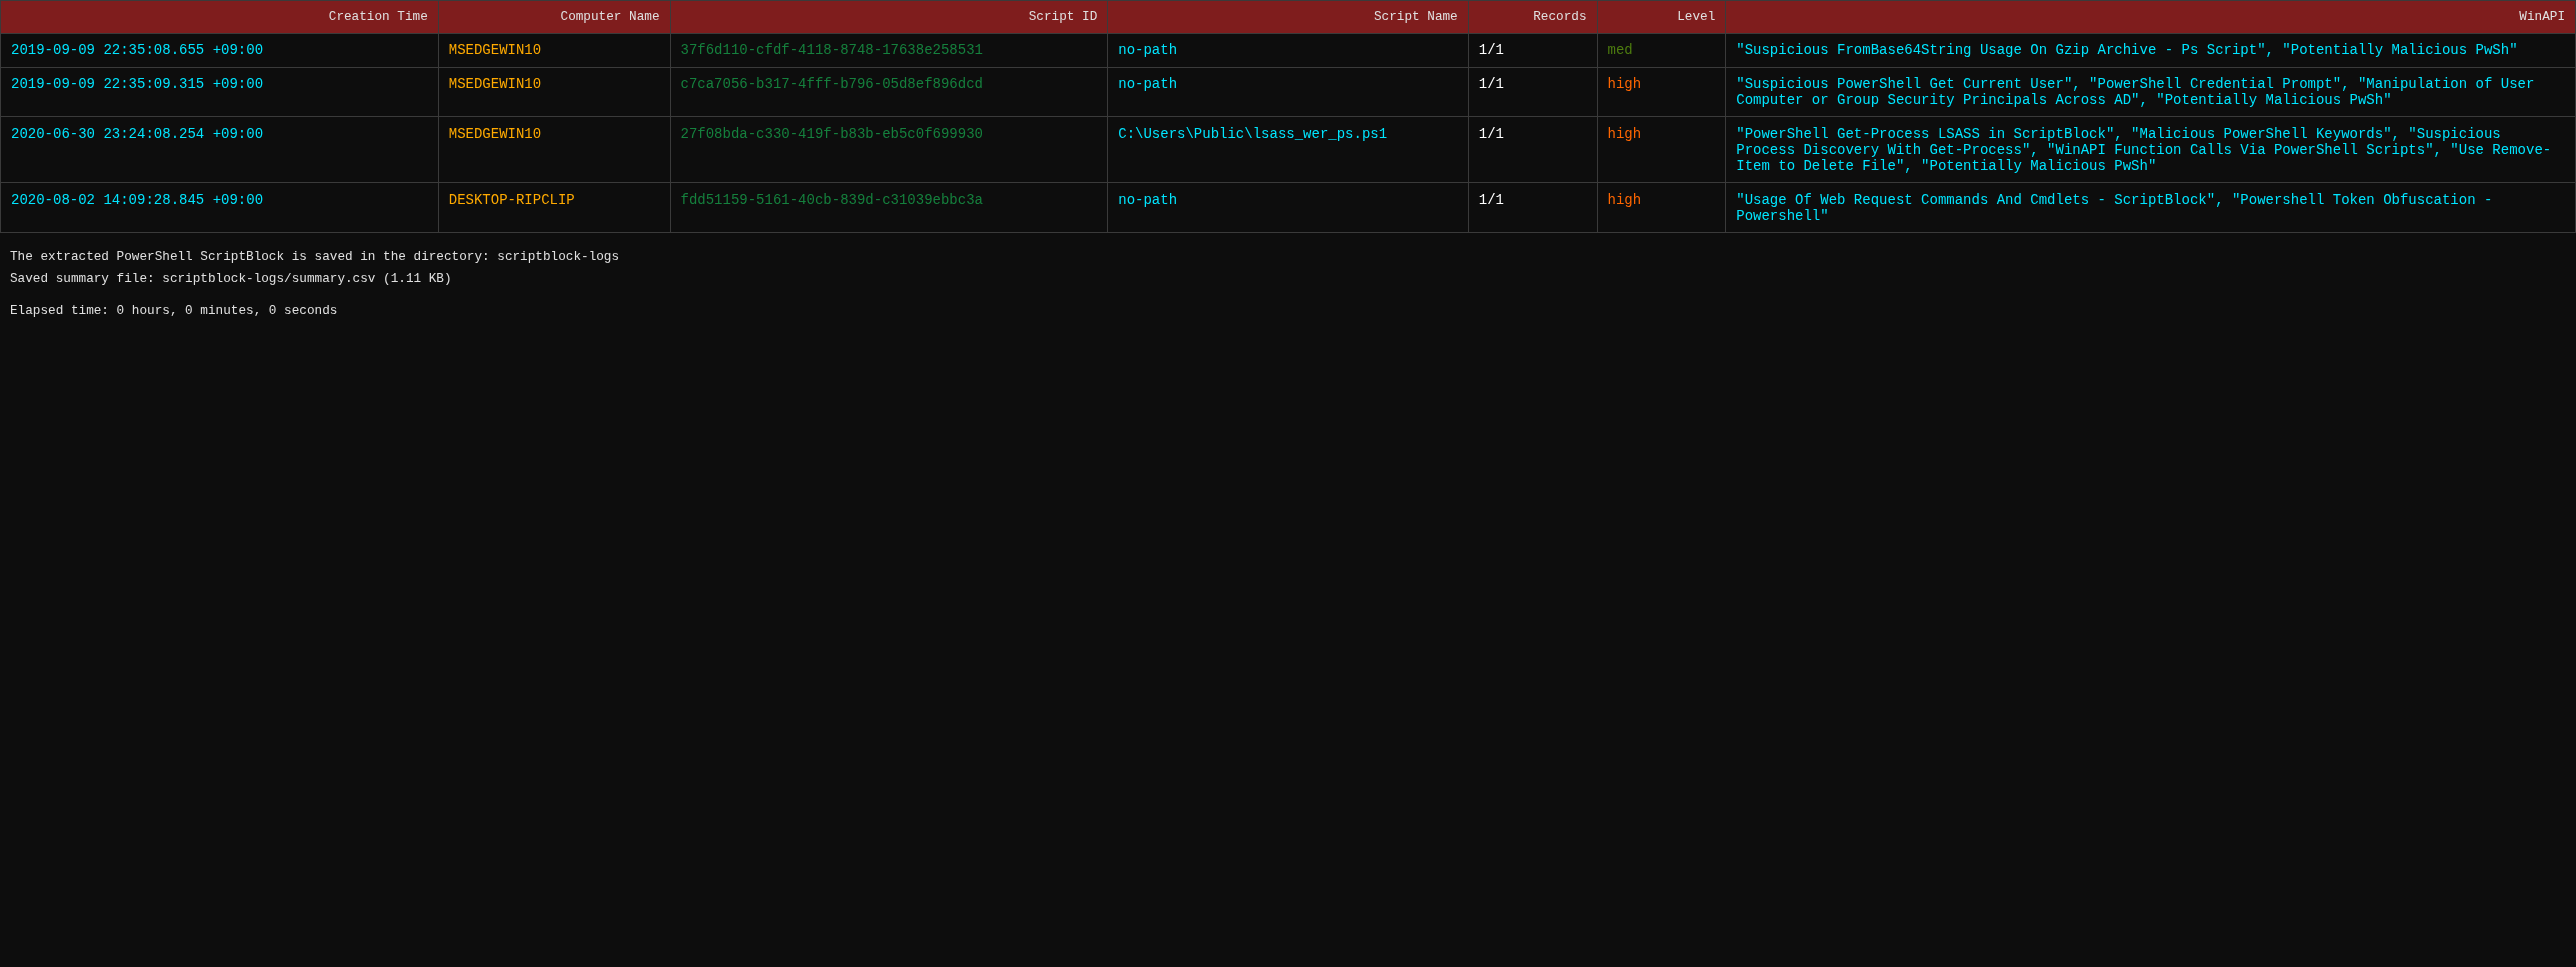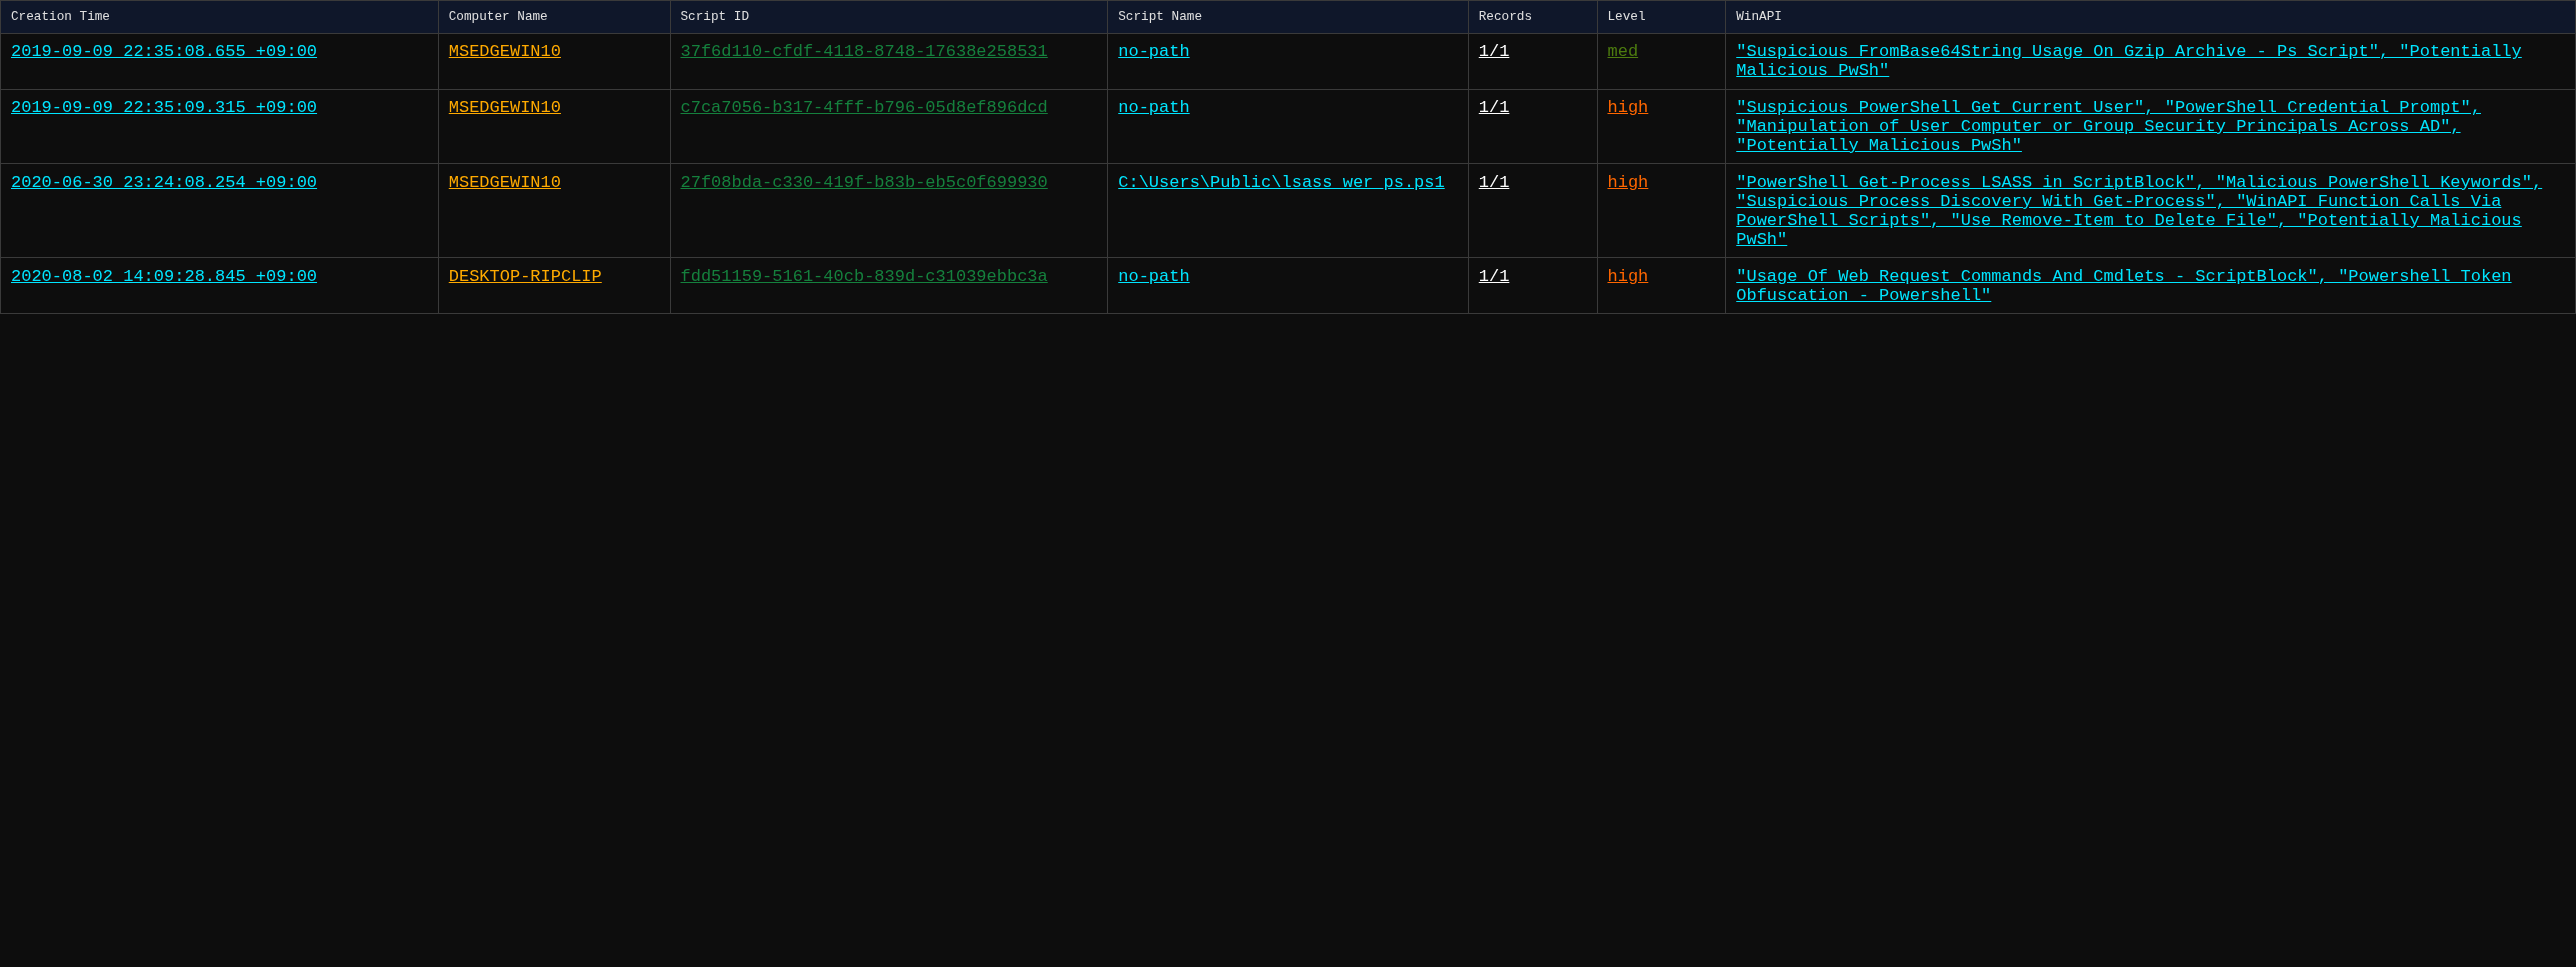--- a/index.html
+++ b/index.html
@@ -22,36 +22,35 @@
       padding: 0;
     }
 
     table {
       width: 100%;
       border-collapse: collapse;
       table-layout: fixed;
     }
 
     thead tr th {
-      background-color: #0f172a;
+      background-color: #7f1d1d;
       color: #e0e0e0;
       border: 0.8px solid #3a3a3a;
       padding: 8.4px 10px;
-      text-align: left;
+      text-align: right;
       font-weight: normal;
       font-size: 12.7px;
     }
 
     tbody tr td {
       border: 0.8px solid #3a3a3a;
       padding: 8.4px 10px;
       vertical-align: top;
-      font-size: 17px;
+      font-size: 14px;
       color: #ccff00;
-      text-decoration: underline;
     }
 
     tbody tr {
       background-color: #0d0d0d;
     }
 
     .col-time { width: 17%; }
     .col-computer { width: 9%; }
     .col-scriptid { width: 17%; padding-left: 10px; }
     .col-scriptname { width: 14%; }
@@ -132,14 +131,19 @@
           <td class="col-computer cell-computer">DESKTOP-RIPCLIP</td>
           <td class="col-scriptid cell-scriptid">fdd51159-5161-40cb-839d-c31039ebbc3a</td>
           <td class="col-scriptname cell-scriptname">no-path</td>
           <td class="col-records cell-records">1/1</td>
           <td class="col-level cell-level-high">high</td>
           <td class="col-alerts cell-alerts">"Usage Of Web Request Commands And Cmdlets - ScriptBlock", "Powershell Token Obfuscation - Powershell"</td>
         </tr>
       </tbody>
   </table>
 
+  <div class="footer">
+    <div class="footer-line">The extracted PowerShell ScriptBlock is saved in the directory: scriptblock-logs</div>
+    <div class="footer-line">Saved summary file: scriptblock-logs/summary.csv (1.11 KB)</div>
+    <div class="footer-elapsed">Elapsed time: 0 hours, 0 minutes, 0 seconds</div>
+  </div>
 </div>
 
 
 </body></html>

